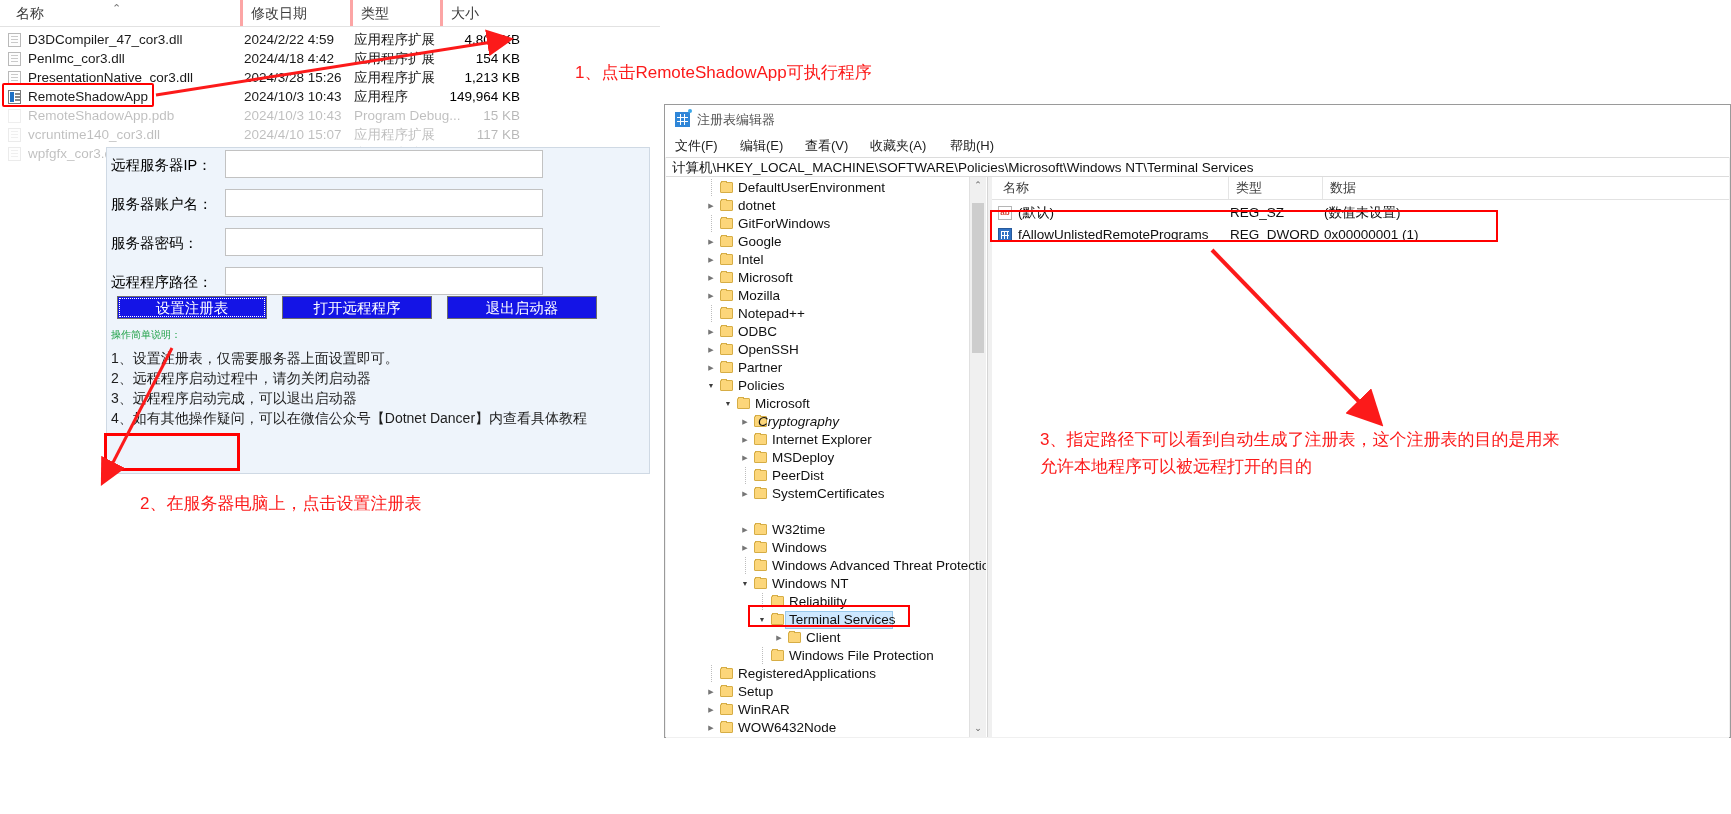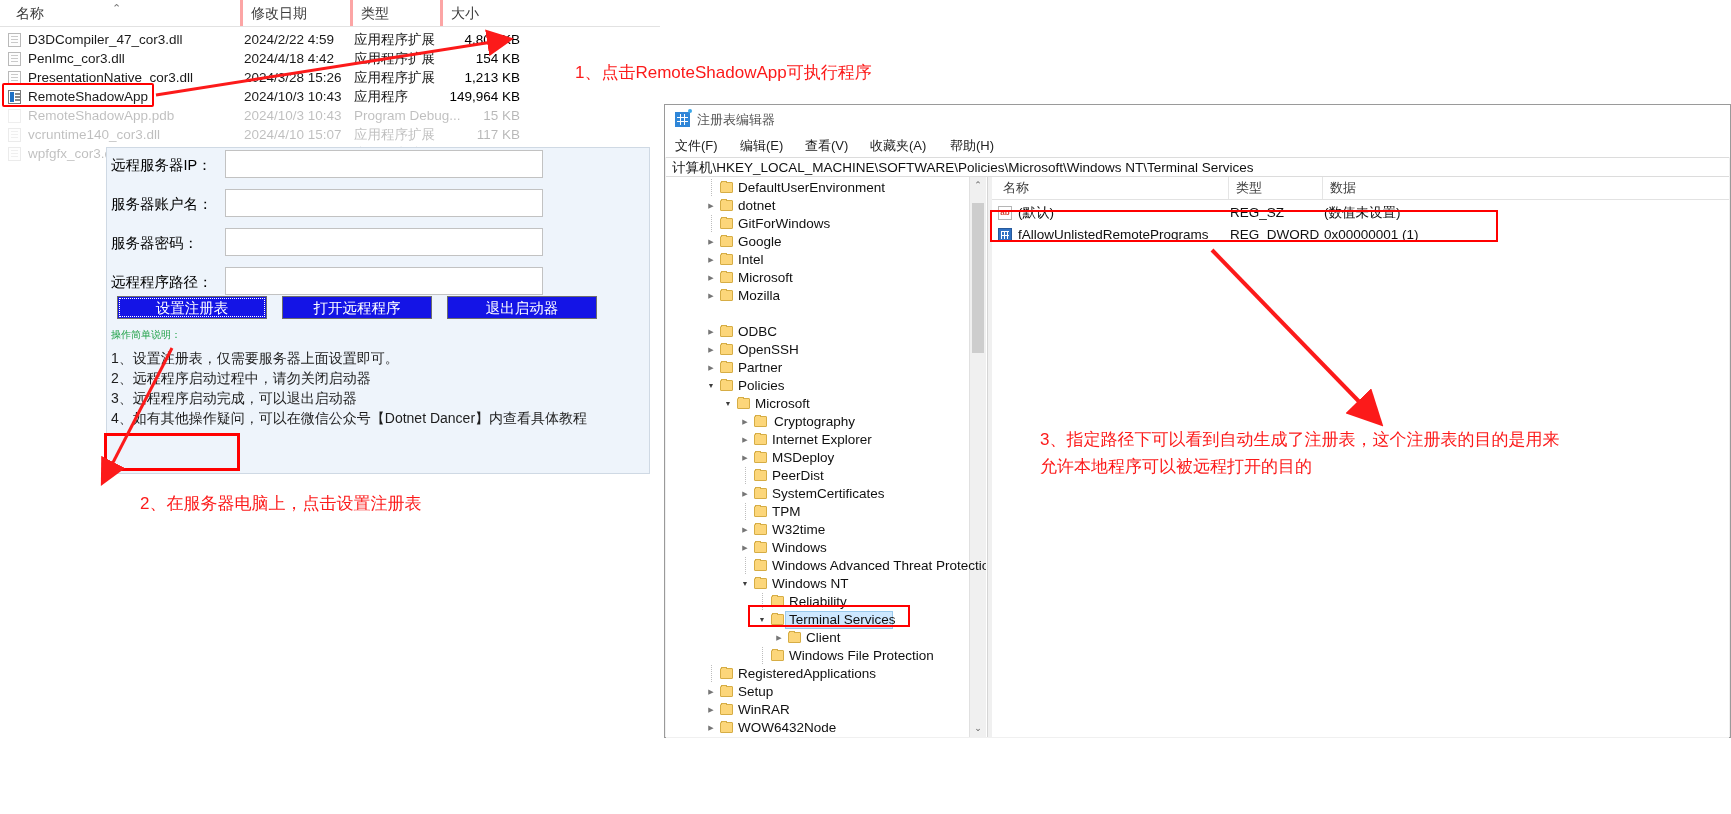--- a/index.html
+++ b/index.html
@@ -384,20 +384,25 @@
         <div class="tree-row" style="top: 92px;">
           <div class="tw-arrow" style="left: 40px; font-size: 7px;">▶</div>
           <div class="tw-folder" style="left: 54px;"></div>
           <div class="tw-label" style="left: 72px;">Microsoft</div>
         </div>
         <div class="tree-row" style="top: 110px;">
           <div class="tw-arrow" style="left: 40px; font-size: 7px;">▶</div>
           <div class="tw-folder" style="left: 54px;"></div>
           <div class="tw-label" style="left: 72px;">Mozilla</div>
         </div>
+        <div class="tree-row" style="top: 128px;">
+          <div class="tw-guide" style="left: 45px; top: 0px; height: 18px;"></div>
+          <div class="tw-folder" style="left: 54px;"></div>
+          <div class="tw-label" style="left: 72px;">Notepad++</div>
+        </div>
         <div class="tree-row" style="top: 146px;">
           <div class="tw-arrow" style="left: 40px; font-size: 7px;">▶</div>
           <div class="tw-folder" style="left: 54px;"></div>
           <div class="tw-label" style="left: 72px;">ODBC</div>
         </div>
         <div class="tree-row" style="top: 164px;">
           <div class="tw-arrow" style="left: 40px; font-size: 7px;">▶</div>
           <div class="tw-folder" style="left: 54px;"></div>
           <div class="tw-label" style="left: 72px;">OpenSSH</div>
         </div>
@@ -412,46 +417,41 @@
           <div class="tw-label" style="left: 72px;">Policies</div>
         </div>
         <div class="tree-row" style="top: 218px;">
           <div class="tw-arrow open" style="left: 57px; font-size: 7px;">▼</div>
           <div class="tw-folder" style="left: 71px;"></div>
           <div class="tw-label" style="left: 89px;">Microsoft</div>
         </div>
         <div class="tree-row" style="top: 236px;">
           <div class="tw-arrow" style="left: 74px; font-size: 7px;">▶</div>
           <div class="tw-folder" style="left: 88px;"></div>
-          <div class="tw-label" style="left: 108px;">Cryptography</div>
+          <div class="tw-label" style="left: 92px; font-style: italic;">Cryptography</div>
         </div>
         <div class="tree-row" style="top: 254px;">
           <div class="tw-arrow" style="left: 74px; font-size: 7px;">▶</div>
           <div class="tw-folder" style="left: 88px;"></div>
           <div class="tw-label" style="left: 106px;">Internet Explorer</div>
         </div>
         <div class="tree-row" style="top: 272px;">
           <div class="tw-arrow" style="left: 74px; font-size: 7px;">▶</div>
           <div class="tw-folder" style="left: 88px;"></div>
           <div class="tw-label" style="left: 106px;">MSDeploy</div>
         </div>
         <div class="tree-row" style="top: 290px;">
           <div class="tw-guide" style="left: 79px; top: 0px; height: 18px;"></div>
           <div class="tw-folder" style="left: 88px;"></div>
           <div class="tw-label" style="left: 106px;">PeerDist</div>
         </div>
         <div class="tree-row" style="top: 308px;">
           <div class="tw-arrow" style="left: 74px; font-size: 7px;">▶</div>
           <div class="tw-folder" style="left: 88px;"></div>
           <div class="tw-label" style="left: 106px;">SystemCertificates</div>
-        </div>
-        <div class="tree-row" style="top: 326px;">
-          <div class="tw-guide" style="left: 79px; top: 0px; height: 18px;"></div>
-          <div class="tw-folder" style="left: 88px;"></div>
-          <div class="tw-label" style="left: 106px;">TPM</div>
         </div>
         <div class="tree-row" style="top: 344px;">
           <div class="tw-arrow" style="left: 74px; font-size: 7px;">▶</div>
           <div class="tw-folder" style="left: 88px;"></div>
           <div class="tw-label" style="left: 106px;">W32time</div>
         </div>
         <div class="tree-row" style="top: 362px;">
           <div class="tw-arrow" style="left: 74px; font-size: 7px;">▶</div>
           <div class="tw-folder" style="left: 88px;"></div>
           <div class="tw-label" style="left: 106px;">Windows</div>

